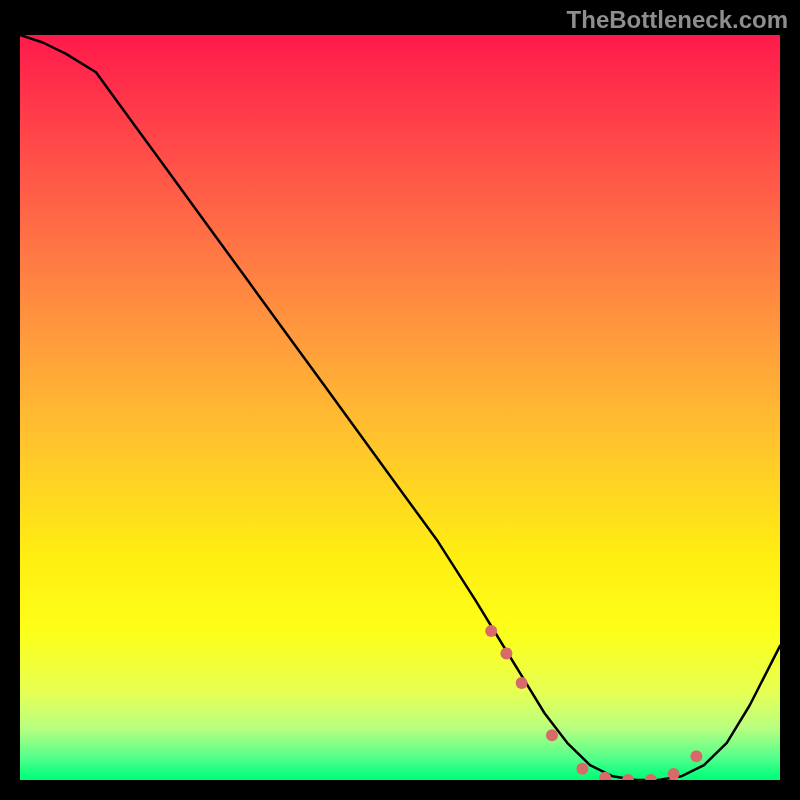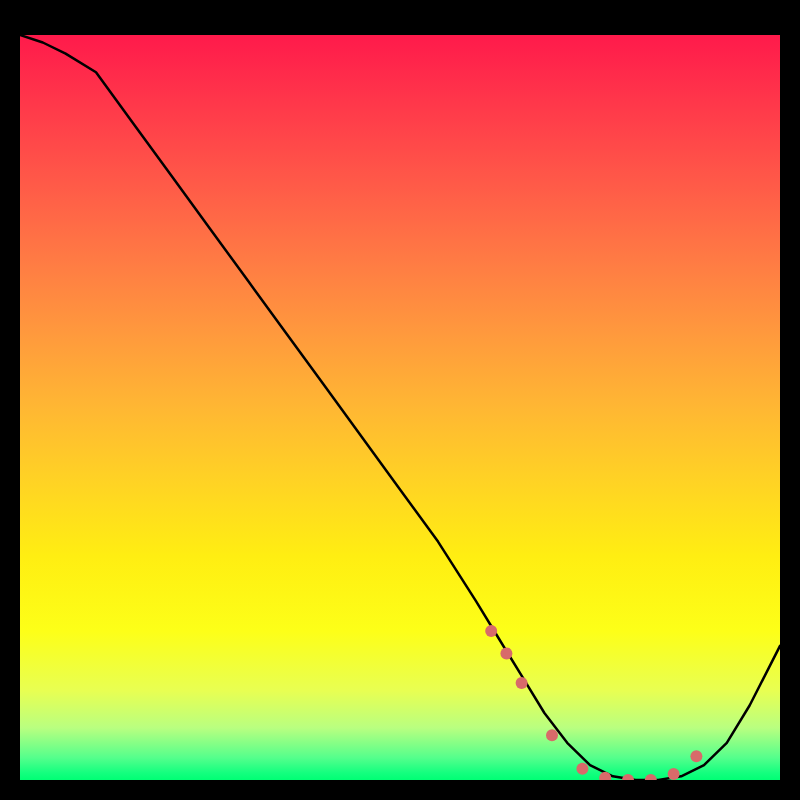--- a/index.html
+++ b/index.html
@@ -52,20 +52,21 @@
     font-size: 24px;
     font-weight: bold;
     color: #8e8e8e;
     letter-spacing: 0;
   }
 </style>
 </head>
 <body>
 <div class="frame">
 
+  <div class="watermark">TheBottleneck.com</div>
 
   <div class="plot">
     <svg class="curve" viewBox="0 0 760 745" preserveAspectRatio="none">
       <path id="curve-path" fill="none" stroke="#000" stroke-width="2.5" stroke-linecap="round" stroke-linejoin="round" d="M0.0 0.0 L22.8 7.5 L45.6 18.6 L76.0 37.3 L114.0 89.4 L152.0 141.5 L190.0 193.7 L228.0 245.8 L266.0 298.0 L304.0 350.1 L342.0 402.3 L380.0 454.4 L418.0 506.6 L456.0 566.2 L478.8 603.5 L501.6 640.7 L524.4 678.0 L547.2 707.8 L570.0 730.1 L592.8 741.3 L615.6 745.0 L638.4 745.0 L661.2 741.3 L684.0 730.1 L706.8 707.8 L729.6 670.5 L760.0 610.9"></path>
       <g id="dots">
           <circle cx="471.2" cy="596.0" r="6" fill="#d86a6a"></circle>
           <circle cx="486.4" cy="618.4" r="6" fill="#d86a6a"></circle>
           <circle cx="501.6" cy="648.1" r="6" fill="#d86a6a"></circle>
           <circle cx="532.0" cy="700.3" r="6" fill="#d86a6a"></circle>
           <circle cx="562.4" cy="733.8" r="6" fill="#d86a6a"></circle>

